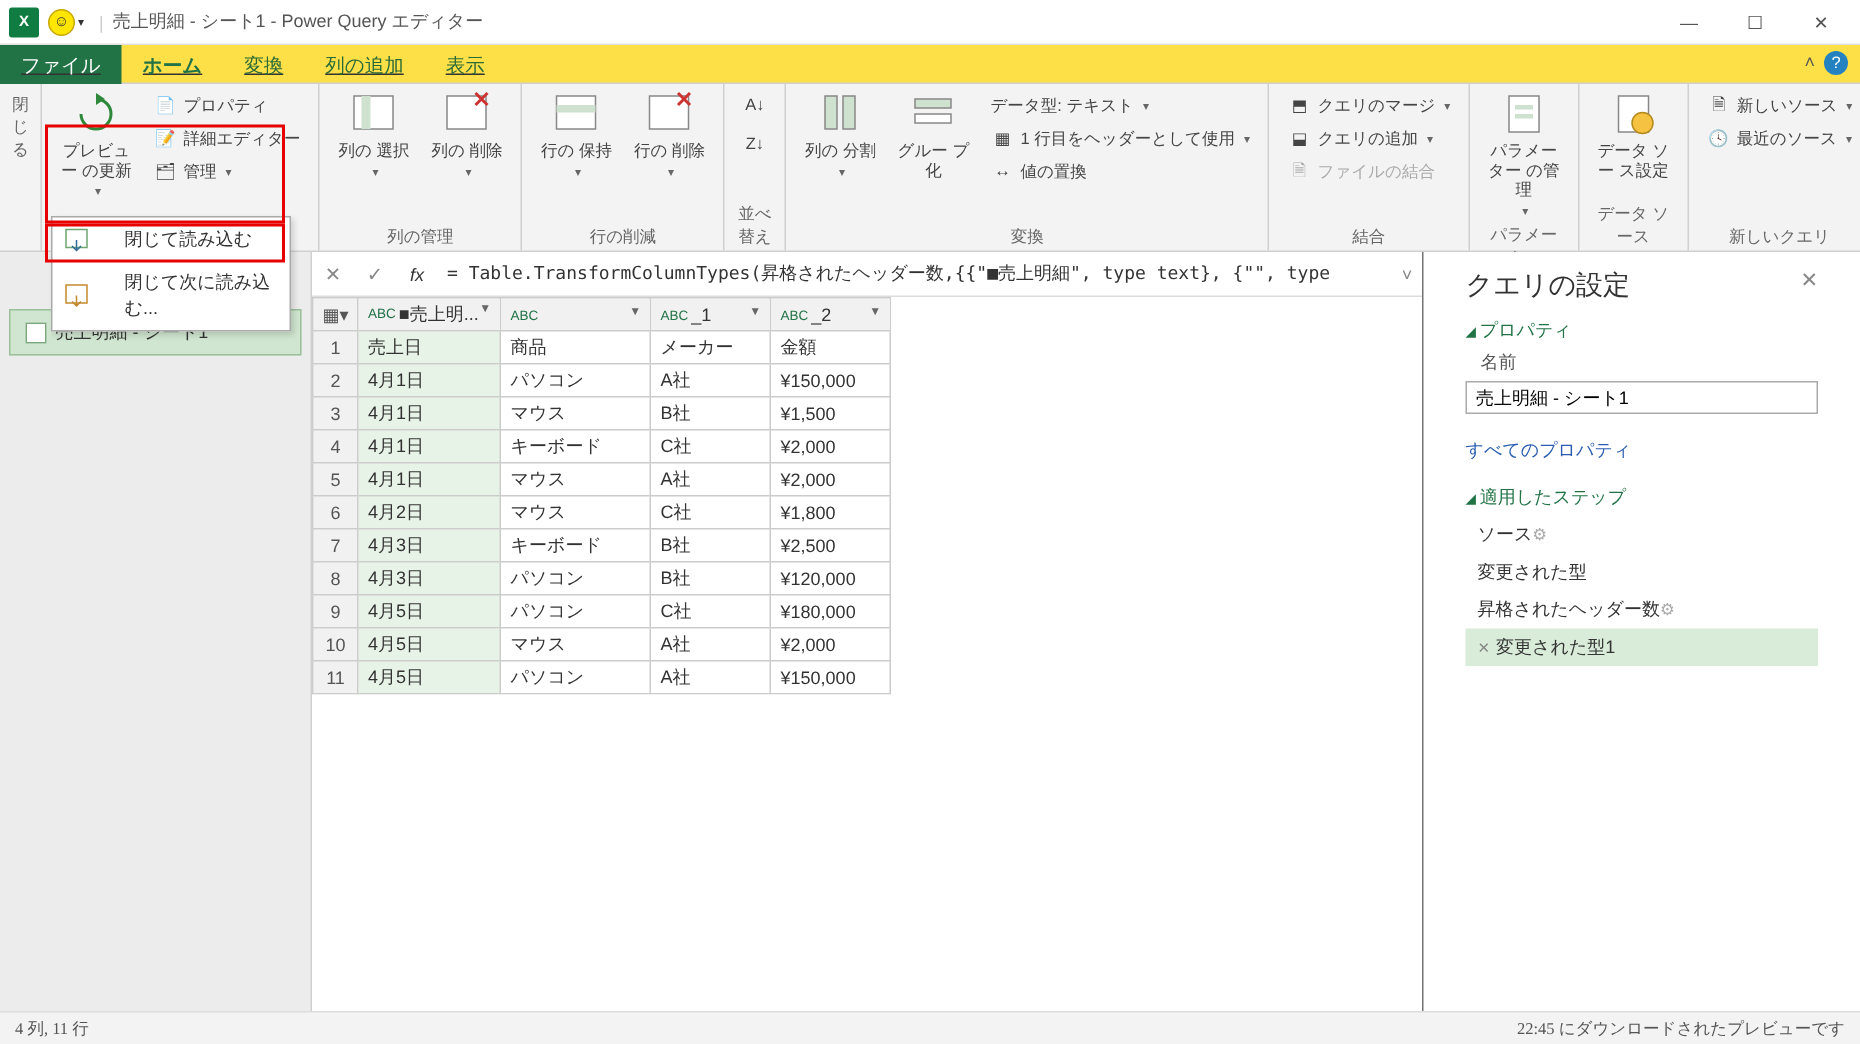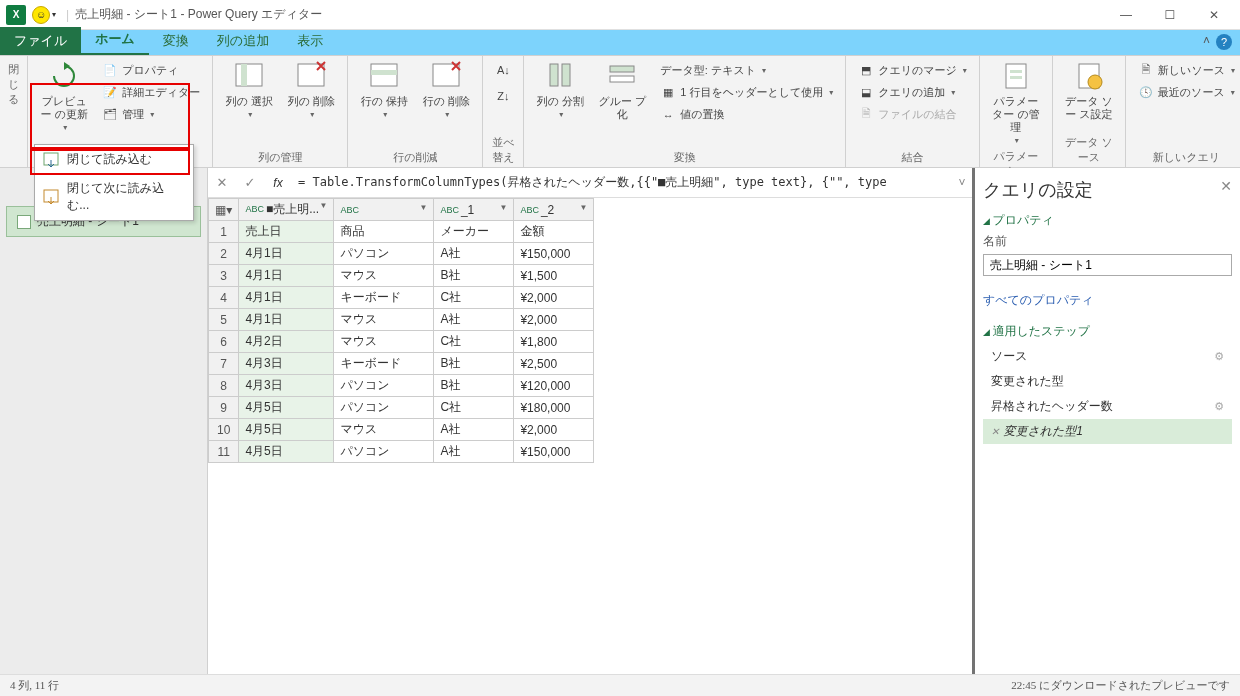--- a/index.html
+++ b/index.html
@@ -10,42 +10,42 @@
 .titlebar .xl-icon { width:20px; height:20px; background:#107c41; display:flex; align-items:center; justify-content:center; border-radius:2px; margin-right:6px; }
 .titlebar .xl-icon span { color:#fff; font-weight:bold; font-size:10px; }
 .titlebar .smile { width:18px; height:18px; border-radius:50%; background:#ffe600; border:1px solid #c9a800; display:flex; align-items:center; justify-content:center; margin-right:2px; font-size:10px; }
 .titlebar .dd { font-size:8px; margin-right:4px; }
 .titlebar .sep { margin:0 6px; color:#ccc; }
 .titlebar .title { color:#555; }
 .winbtns { margin-left:auto; display:flex; gap:4px; }
 .winbtns span { width:40px; height:26px; display:flex; align-items:center; justify-content:center; color:#555; font-size:12px; }
 
 
-.tabs { height:26px; background:#7dd3fc; display:flex; align-items:flex-end; border-bottom:1px solid #d0d0d0; position:relative; }
+.tabs { height:26px; background:#fde047; display:flex; align-items:flex-start; border-bottom:1px solid #d0d0d0; position:relative;text-decoration:underline; }
 .tab { padding:5px 14px; font-size:13px; color:#2b6a36; cursor:pointer; }
 .tab.file { background:#217346; color:#fff; }
 .tab.active { border-bottom:2px solid #217346; font-weight:bold; color:#217346; }
 .tabs .help { position:absolute; right:8px; top:4px; display:flex; gap:6px; color:#555; }
 .help .q { width:16px; height:16px; border-radius:50%; background:#2482c1; color:#fff; display:flex; align-items:center; justify-content:center; font-size:11px; }
 
 
 .ribbon { height:112px; background:#f3f3f3; border-bottom:1px solid #d0d0d0; display:flex; position:relative; }
 .group { border-right:1px solid #d0d0d0; padding:4px 8px 2px 8px; display:flex; flex-direction:column; justify-content:space-between; }
 .group .body { display:flex; align-items:flex-start; gap:6px; }
 .group .label { text-align:center; font-size:11px; color:#666; padding-top:2px; }
 .bigbtn { display:flex; flex-direction:column; align-items:center; width:56px; text-align:center; font-size:11px; line-height:13px; color:#444; cursor:pointer; }
 .bigbtn .ico { width:32px; height:32px; margin-bottom:3px; display:flex; align-items:center; justify-content:center; }
 .smallbtn { display:flex; align-items:center; font-size:11px; color:#444; height:20px; padding:0 4px; gap:4px; cursor:pointer; white-space:nowrap; }
 .smallbtn .ico { width:16px; height:16px; display:flex; align-items:center; justify-content:center; }
 .stack { display:flex; flex-direction:column; gap:2px; }
 .caret::after { content:"▾"; font-size:8px; margin-left:2px; color:#666; }
 
 
 .dropdown { position:absolute; left:34px; top:144px; width:160px; background:#fff; border:1px solid #aaa; box-shadow:2px 2px 4px rgba(0,0,0,0.15); z-index:50; }
-.dropdown .item { display:flex; align-items:center; padding:6px 8px; font-size:12px; gap:8px; cursor:pointer; }
+.dropdown .item { display:flex; align-items:center; padding:6px 8px; font-size:12px; gap:24px; cursor:pointer; }
 .dropdown .item .ico { width:16px; height:16px; }
 .redbox1 { position:absolute; left:30px; top:83px; width:160px; height:66px; border:2px solid #e60000; z-index:60; pointer-events:none; }
 .redbox2 { position:absolute; left:30px; top:149px; width:160px; height:26px; border:2px solid #e60000; z-index:60; pointer-events:none; }
 
 
 .main { position:absolute; left:0; top:168px; right:0; bottom:22px; display:flex; }
 .leftpanel { width:208px; background:#ececec; border-right:1px solid #d0d0d0; padding-top:36px; }
 .queryitem { display:flex; align-items:center; padding:6px 10px; background:#d0e6d0; border:1px solid #9ac09a; font-size:12px; gap:6px; margin:2px 6px;}
 .queryitem .ico { width:14px; height:14px; border:1px solid #7aa87a; background:#fff; }
 
@@ -59,32 +59,32 @@
 .grid { overflow:auto; }
 .grid table { border-collapse:collapse; font-size:12px; }
 .grid th, .grid td { border:1px solid #ccc; padding:2px 6px; height:21px; text-align:left; }
 .grid .rownum { width:28px; background:#f1f1f1; text-align:center; color:#555; }
 .grid thead th { background:#f1f1f1; font-weight:normal; position:relative; }
 .grid thead th .typ { color:#217346; font-size:9px; position:relative; top:-1px; margin-right:2px;}
 .grid thead th .dd3 { float:right; font-size:8px; color:#666; cursor:pointer; }
 .grid .c1 { background:#e8f3e8; }
 .grid .colw1 { width:95px; } .grid .colw2 { width:100px; } .grid .colw3 { width:80px; } .grid .colw4 { width:80px; }
 
-.rightpanel { width:268px; background:#fff; border-left:3px solid #737373; padding:10px 8px; }
+.rightpanel { width:292px; background:#fff; border-left:1px solid #737373; padding:10px 28px; }
 .rightpanel h2 { font-size:18px; color:#333; font-weight:normal; margin-bottom:10px; display:flex; justify-content:space-between; }
 .rightpanel h2 .x { font-size:14px; color:#888; cursor:pointer; }
 .section-h { color:#217346; font-size:12px; margin:8px 0 4px 0; }
 .section-h::before { content:"◢ "; font-size:9px; }
-.rightpanel .fld { font-size:12px; color:#555; margin:4px 0; }
+.rightpanel .fld { font-size:12px; color:#555; margin:4px 10px; }
 .rightpanel input.nameinput { width:100%; border:1px solid #aaa; padding:3px 6px; font-size:12px; }
 .rightpanel .link { color:#2a5db0; font-size:12px; cursor:pointer; margin-top:16px; display:inline-block;}
 .steps { margin-top:4px; }
-.step { padding:4px 8px; font-size:12px; display:flex; align-items:center; justify-content:space-between; cursor:pointer; }
+.step { padding:4px 8px; font-size:12px; display:flex; align-items:center; justify-content:flex-start; cursor:pointer; }
 .step .gear { color:#aaa; font-size:11px; }
-.step.active { background:#d9ecd9;font-style:italic; }
+.step.active { background:#d9ecd9; }
 .step .xmark { color:#888; margin-right:4px; font-size:10px; }
 
 
 .statusbar { position:absolute; left:0; right:0; bottom:0; height:22px; background:#f3f3f3; border-top:1px solid #ddd; display:flex; align-items:center; justify-content:space-between; padding:0 10px; font-size:11px; color:#555;font-family:Liberation Serif, serif; }
 
 
 svg { display:block; }
 </style>
 </head>
 <body>

